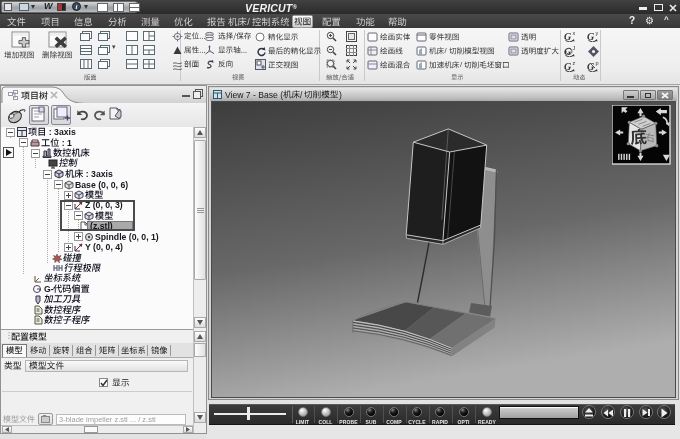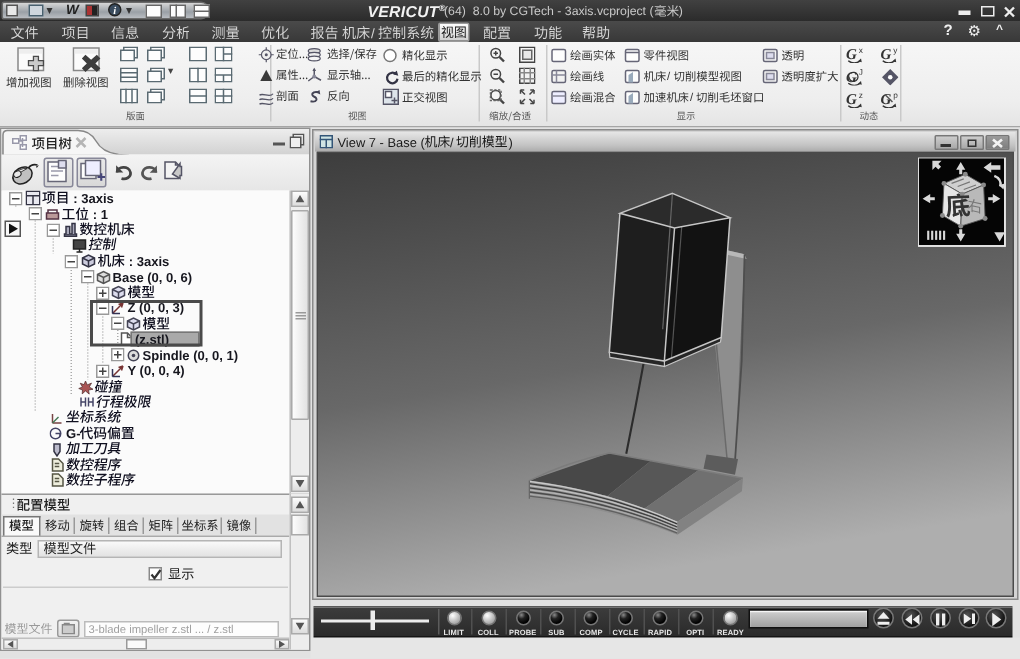--- a/index.html
+++ b/index.html
@@ -149,24 +149,20 @@
     <div class="lat" style="left:44px;top:1px;font-size:9px;font-weight:bold;color:#222;font-style:italic">W</div>
     <div class="abs" style="left:57px;top:3px;width:9px;height:8px;background:linear-gradient(90deg,#a33 50%,#222 50%);border:1px solid #444"></div>
     <div class="abs" style="left:72px;top:2px;width:9px;height:9px;border-radius:50%;background:#394b5e;border:1px solid #222;color:#fff;font-size:7px;font-weight:bold;text-align:center;line-height:9px;font-style:italic;font-family:'Liberation Serif',serif">i</div>
     <div class="lat" style="left:84px;top:2px;font-size:8px;color:#333">▾</div>
     <div class="abs" style="left:97px;top:3px;width:11px;height:9px;background:#fdfdfd;border:1px solid #666"></div>
     <div class="abs" style="left:113px;top:3px;width:11px;height:9px;background:#fdfdfd;border:1px solid #666"></div>
     <div class="abs" style="left:116.5px;top:3px;width:1px;height:9px;background:#666"></div>
     <div class="abs" style="left:129px;top:3px;width:11px;height:9px;background:#fdfdfd;border:1px solid #666"></div>
     <div class="abs" style="left:129px;top:7px;width:11px;height:1px;background:#666"></div>
     <div class="lat" style="left:245px;top:1.5px;font-size:10.5px;font-weight:bold;font-style:italic;color:#f2f2f2;letter-spacing:0.2px">VERICUT<span style="font-size:6px;vertical-align:3.5px">®</span></div>
-    <div class="lat" style="left:296px;top:3px;font-size:8.2px;color:#c9c9c9">(64)&nbsp; 8.0 by CGTech - 3axis.vcproject (<svg style="vertical-align:top;" width="16.8" height="10.5" viewBox="0 0 2000 1250" fill="#c9c9c9">
-        <use href="#g2" x="0" y="880"></use>
-        <use href="#g3" x="1000" y="880"></use>
-      </svg>)</div>
     <div class="abs" style="left:639px;top:7px;width:8px;height:2.5px;background:#ededed"></div>
     <div class="abs" style="left:654px;top:4px;width:9px;height:7px;border:1.5px solid #ededed"></div>
     <svg class="abs" style="left:669px;top:4px" width="8" height="8" viewBox="0 0 8 8">
       <path d="M1 1l6 6M7 1L1 7" stroke="#ededed" stroke-width="1.6"></path>
     </svg>
     <div class="abs" style="left:0;top:14px;width:680px;height:14px;background:linear-gradient(#4a4a4a,#383838)"></div>
     <svg style="position:absolute;left:7px;top:17px;" width="18.8" height="11.8" viewBox="0 0 2000 1250" fill="#d6d6d6">
       <use href="#g4" x="0" y="880"></use>
       <use href="#g5" x="1000" y="880"></use>
     </svg>

